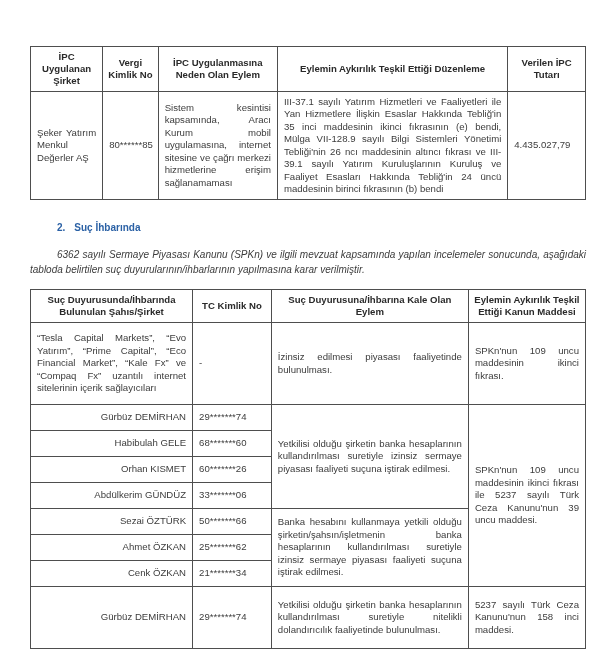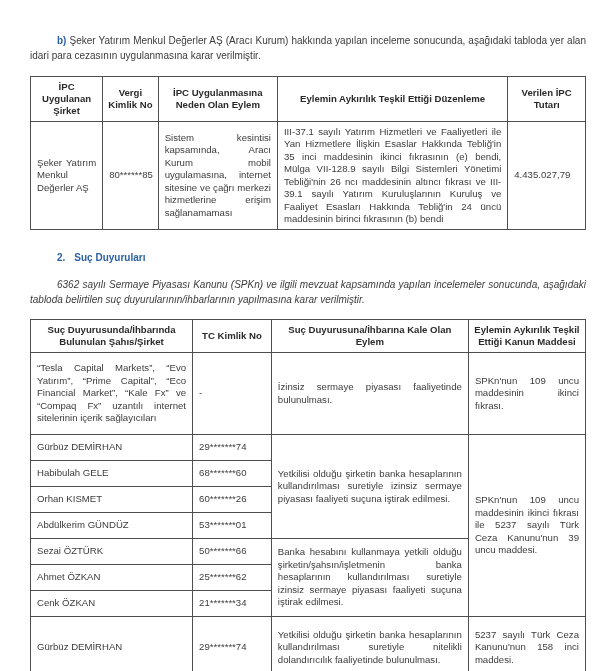--- a/index.html
+++ b/index.html
@@ -40,21 +40,21 @@
   }
   th {
     font-weight: bold;
     text-align: center;
     color: #2a2a2a;
     padding: 4px 3px;
     line-height: 12px;
   }
   td.center { text-align: left; }
   td.justify { text-align: justify; }
-  td.name-cell { text-align: left; height: 26px; }
+  td.name-cell { text-align: right; height: 26px; }
 
   .tbl1 { margin-top: 13px; }
   .tbl1 th { height: 31px; }
   .tbl1 td { height: 108px; }
 
   .section-heading {
     margin: 22px 0 0 27px;
     font-size: 10px;
     line-height: 12px;
   }
@@ -65,21 +65,20 @@
   .tbl2 { margin-top: 12px; }
   .tbl2 th { height: 32px; }
   .row-tall td { height: 82px; margin-left: 32px; }
   .row-last td { height: 62px; }
 </style>
 </head>
 <body>
 
 <div class="page">
 
-  <p class="para first-indent"><span class="blue-bold">b)</span><span> Şeker Yatırım Menkul Değerler AŞ (Aracı Kurum) hakkında yapılan inceleme sonucunda, aşağıdaki tabloda yer alan idari para cezasının uygulanmasına karar verilmiştir.</span></p>
 
   <table class="tbl1">
     <colgroup>
       <col style="width:13%">
         <col style="width:10%">
         <col style="width:21.5%">
         <col style="width:41.5%">
         <col style="width:14%">
     </colgroup>
     <thead>
@@ -95,21 +94,21 @@
       <tr>
         <td class="justify">Şeker Yatırım Menkul Değerler AŞ</td>
         <td class="center">80******85</td>
         <td class="justify">Sistem kesintisi kapsamında, Aracı Kurum mobil uygulamasına, internet sitesine ve çağrı merkezi hizmetlerine erişim sağlanamaması</td>
         <td class="justify">III-37.1 sayılı Yatırım Hizmetleri ve Faaliyetleri ile Yan Hizmetlere İlişkin Esaslar Hakkında Tebliğ'in 35 inci maddesinin ikinci fıkrasının (e) bendi, Mülga VII-128.9 sayılı Bilgi Sistemleri Yönetimi Tebliği'nin 26 ncı maddesinin altıncı fıkrası ve III-39.1 sayılı Yatırım Kuruluşlarının Kuruluş ve Faaliyet Esasları Hakkında Tebliğ'in 24 üncü maddesinin birinci fıkrasının (b) bendi</td>
         <td class="center">4.435.027,79</td>
       </tr>
     </tbody>
   </table>
 
-  <p class="para section-heading"><span class="blue-bold num">2.</span><span class="blue-bold">Suç Duyuruları</span></p>
+  <p class="para section-heading"><span class="blue-bold num">2.</span><span class="blue-bold">Suç İhbarında</span></p>
 
   <p class="para first-indent p2">6362 sayılı Sermaye Piyasası Kanunu (SPKn) ve ilgili mevzuat kapsamında yapılan incelemeler sonucunda, aşağıdaki tabloda belirtilen suç duyurularının/ihbarlarının yapılmasına karar verilmiştir.</p>
 
   <table class="tbl2">
     <colgroup>
       <col style="width:29.2%">
         <col style="width:14.2%">
         <col style="width:35.5%">
         <col style="width:21.1%">
     </colgroup>
@@ -118,41 +117,41 @@
         <th>Suç Duyurusunda/İhbarında Bulunulan Şahıs/Şirket</th>
         <th>TC Kimlik No</th>
         <th>Suç Duyurusuna/İhbarına Kale Olan Eylem</th>
         <th>Eylemin Aykırılık Teşkil Ettiği Kanun Maddesi</th>
       </tr>
     </thead>
     <tbody>
       <tr class="row-tall">
         <td class="justify">“Tesla Capital Markets”, “Evo Yatırım”, “Prime Capital”, “Eco Financial Market”, “Kale Fx” ve “Compaq Fx” uzantılı internet sitelerinin içerik sağlayıcıları</td>
         <td class="center">-</td>
-        <td class="justify">İzinsiz sermaye piyasası faaliyetinde bulunulması.</td>
+        <td class="justify">İzinsiz edilmesi piyasası faaliyetinde bulunulması.</td>
         <td class="justify">SPKn'nun 109 uncu maddesinin ikinci fıkrası.</td>
       </tr>
 
       <tr>
         <td class="name-cell">Gürbüz DEMİRHAN</td>
         <td class="center">29*******74</td>
         <td class="justify" rowspan="4">Yetkilisi olduğu şirketin banka hesaplarının kullandırılması suretiyle izinsiz sermaye piyasası faaliyeti suçuna iştirak edilmesi.</td>
         <td class="justify" rowspan="7">SPKn'nun 109 uncu maddesinin ikinci fıkrası ile 5237 sayılı Türk Ceza Kanunu'nun 39 uncu maddesi.</td>
       </tr>
       <tr>
         <td class="name-cell">Habibulah GELE</td>
         <td class="center">68*******60</td>
       </tr>
       <tr>
         <td class="name-cell">Orhan KISMET</td>
         <td class="center">60*******26</td>
       </tr>
       <tr>
         <td class="name-cell">Abdülkerim GÜNDÜZ</td>
-        <td class="center">53*******01</td>
+        <td class="center">33*******06</td>
       </tr>
 
       <tr>
         <td class="name-cell">Sezai ÖZTÜRK</td>
         <td class="center">50*******66</td>
         <td class="justify" rowspan="3">Banka hesabını kullanmaya yetkili olduğu şirketin/şahsın/işletmenin banka hesaplarının kullandırılması suretiyle izinsiz sermaye piyasası faaliyeti suçuna iştirak edilmesi.</td>
       </tr>
       <tr>
         <td class="name-cell">Ahmet ÖZKAN</td>
         <td class="center">25*******62</td>

